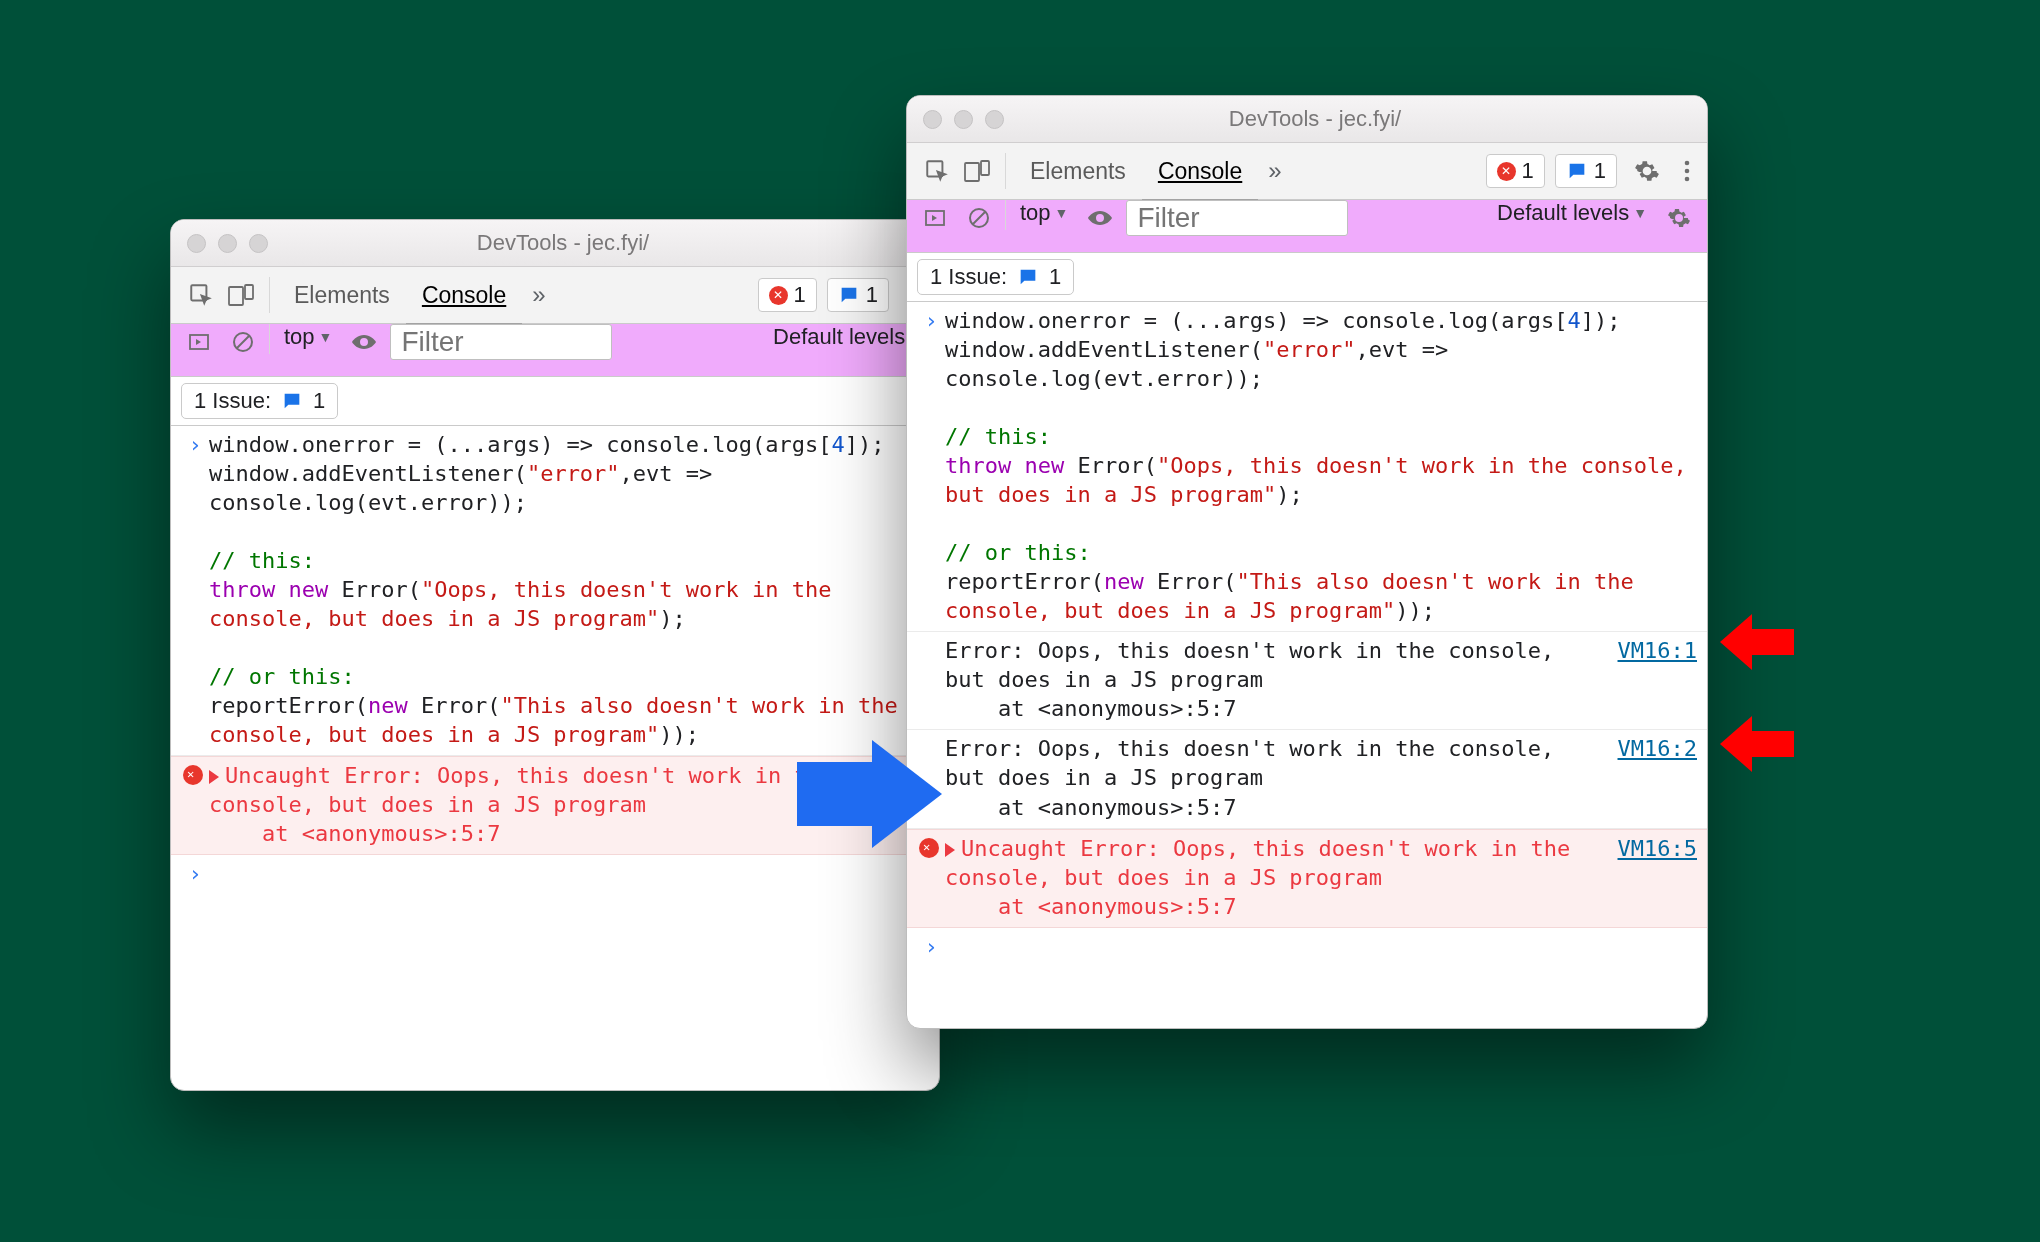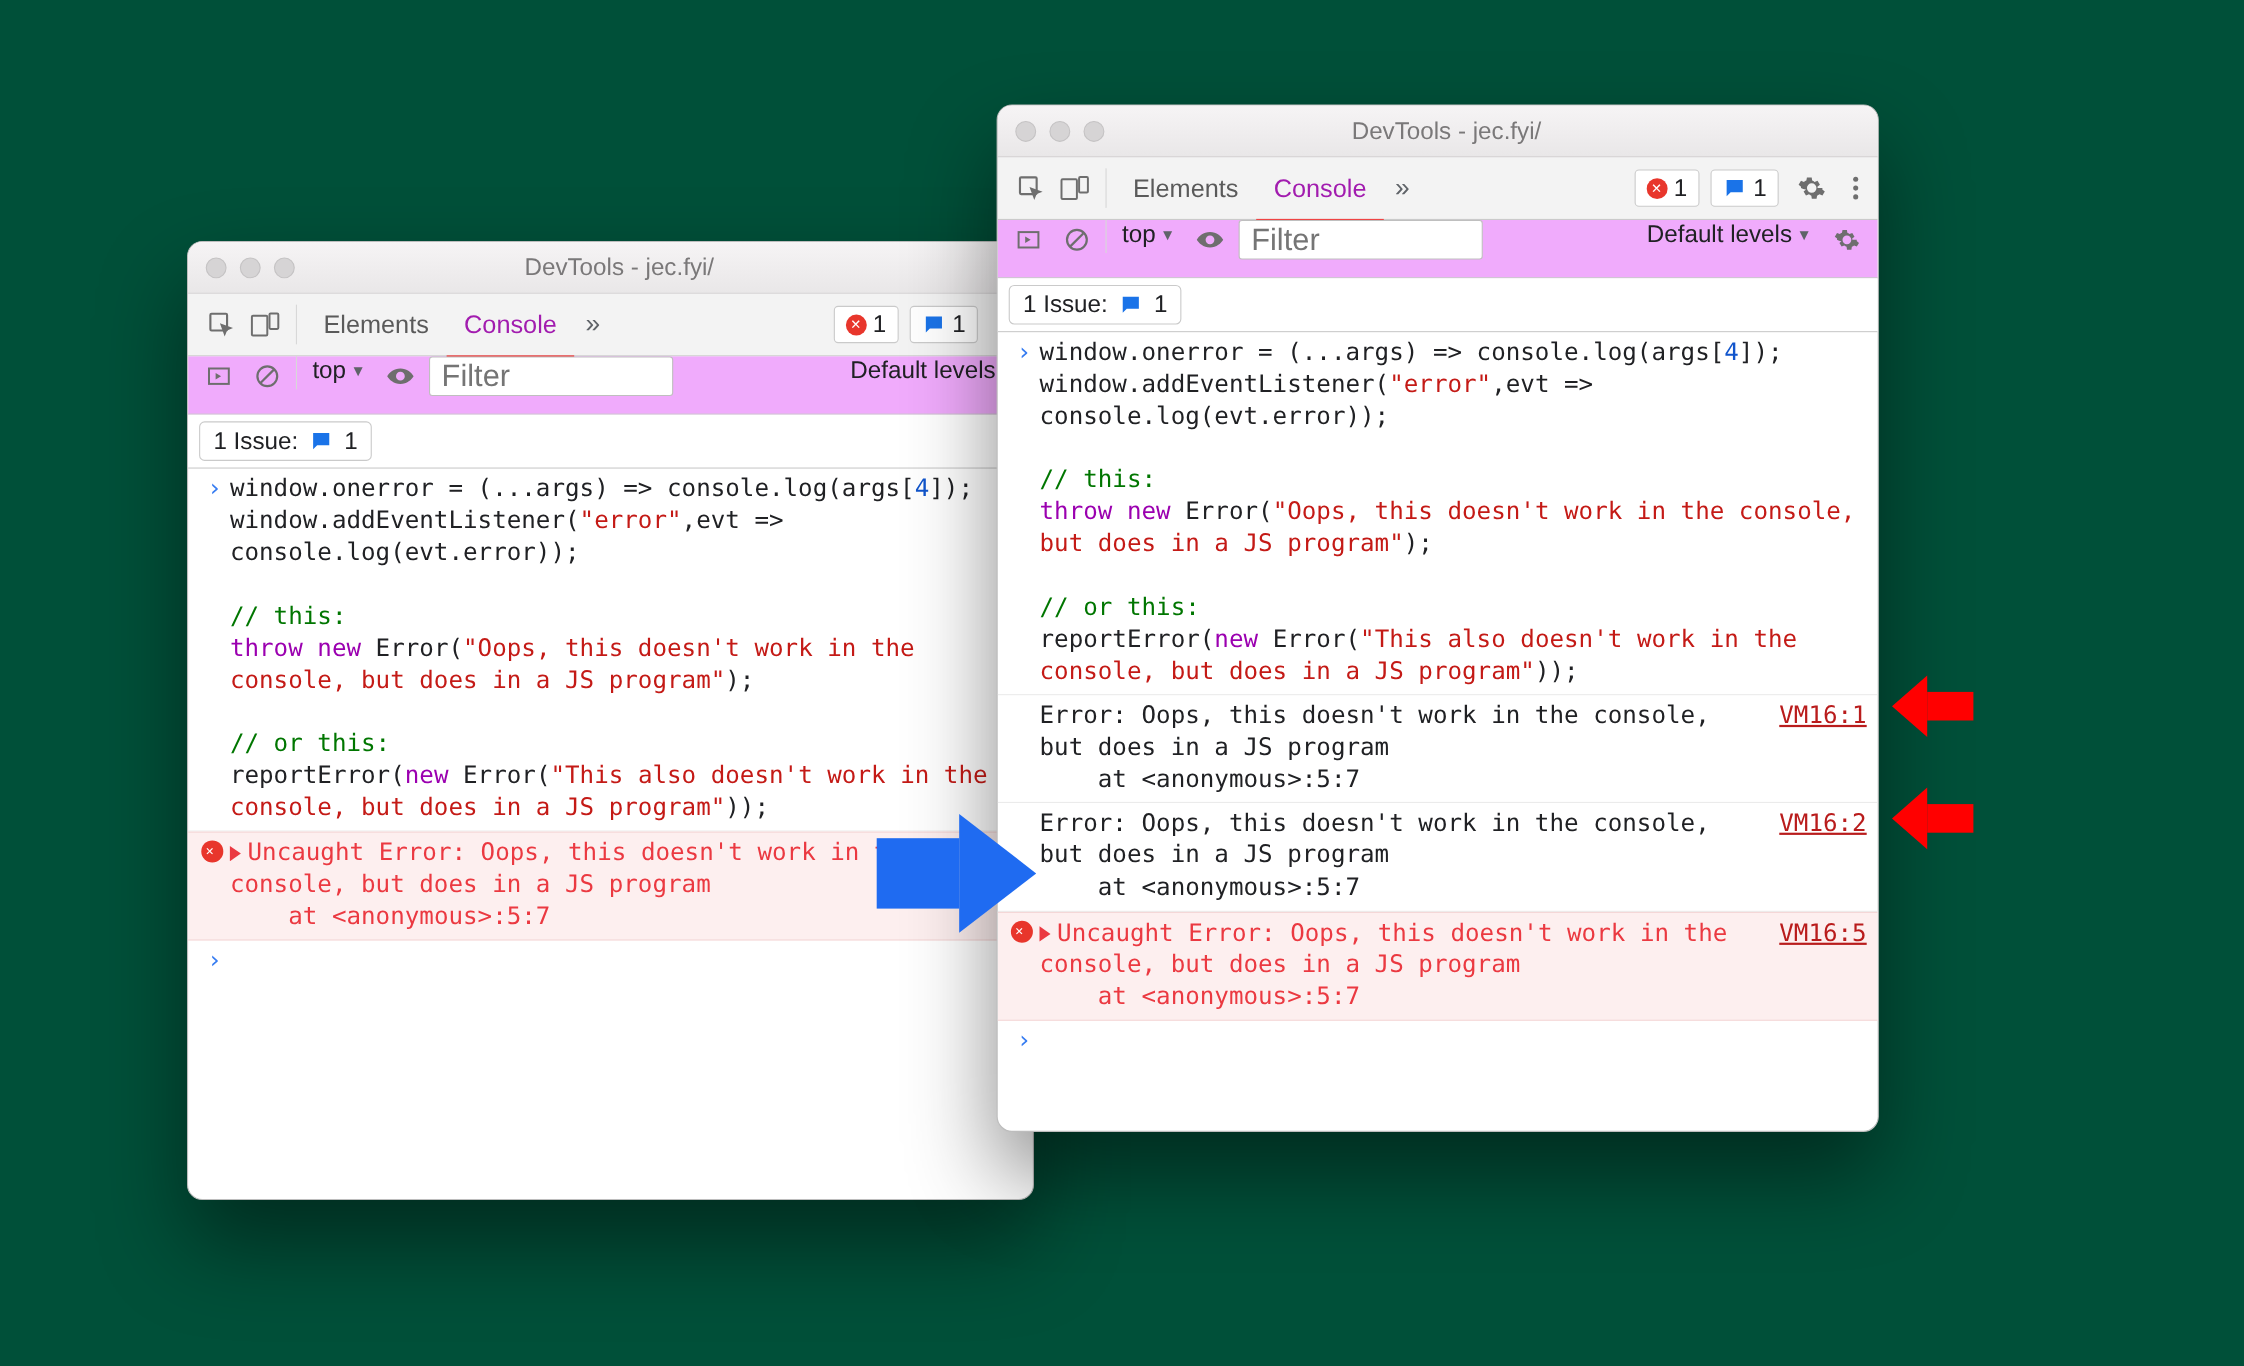--- a/index.html
+++ b/index.html
@@ -56,21 +56,21 @@
   .tabbar .seg{display:flex;align-items:center;height:100%;}
   .tabbar .divider{width:1px;height:36px;background:var(--border-light);margin:0 8px;}
   .tabbar .icon-btn{
     width:40px;height:40px;display:flex;align-items:center;justify-content:center;
     color:var(--gray-icon);
   }
   .tabbar .tab{
     padding:0 16px;height:100%;display:flex;align-items:center;
     font-size:23px;color:var(--text-mid);cursor:pointer;
   }
-  .tabbar .tab.active{color:#a21caf;border-bottom:3px solid #ef4444;padding-top:3px;}
+  .tabbar .tab.active{color:#000000;border-bottom:3px solid #a3a3a3;padding-top:3px;text-decoration:underline;}
   .tabbar .chev{color:#5f6368;font-size:24px;padding:0 10px;}
   .tabbar .spacer{flex:1;}
   .tabbar .badge{
     display:flex;align-items:center;gap:6px;
     border:1px solid var(--border);border-radius:4px;
     padding:3px 10px;margin-right:10px;
     font-size:22px;color:#202124;background:#fff;
   }
   .badge .dot-err{width:19px;height:19px;background:var(--badge-error);border-radius:50%;display:inline-flex;align-items:center;justify-content:center;}
   .badge .dot-err::after{content:"✕";color:#fff;font-size:12px;line-height:1;}
@@ -113,21 +113,21 @@
   }
   .row{
     display:flex;
     border-bottom:1px solid #ebebeb;
     padding:4px 10px 6px 10px;
   }
   .row.noborder{border-bottom:none;}
   .row .gutter{width:28px;flex:none;color:var(--prompt);text-align:center;}
   .row .content{flex:1;white-space:pre-wrap;word-break:break-word;}
   .row .src{flex:none;color:#818181;text-align:right;padding-left:20px;font-family:Menlo,monospace;}
-  .row .src a{color:#b91c1c;text-decoration:underline;}
+  .row .src a{color:#0369a1;text-decoration:underline;}
 
   .row.error{background:var(--error-bg);color:var(--error-fg);border-top:1px solid #f4d7d7;border-bottom:1px solid #f4d7d7;}
   .row.error .gutter{color:var(--error-fg);}
   .err-circle{display:inline-block;width:20px;height:20px;background:var(--badge-error);border-radius:50%;vertical-align:middle;margin-right:4px;position:relative;top:-2px;}
   .err-circle::after{content:"✕";color:#fff;font-size:12px;position:absolute;left:4px;top:2px;}
   .tri-toggle{display:inline-block;width:0;height:0;border-top:7px solid transparent;border-bottom:7px solid transparent;border-left:10px solid currentColor;margin-right:6px;vertical-align:middle;}
 
   .c-g{color:var(--code-green);}
   .c-p{color:var(--code-purple);}
   .c-b{color:var(--code-blue);}

